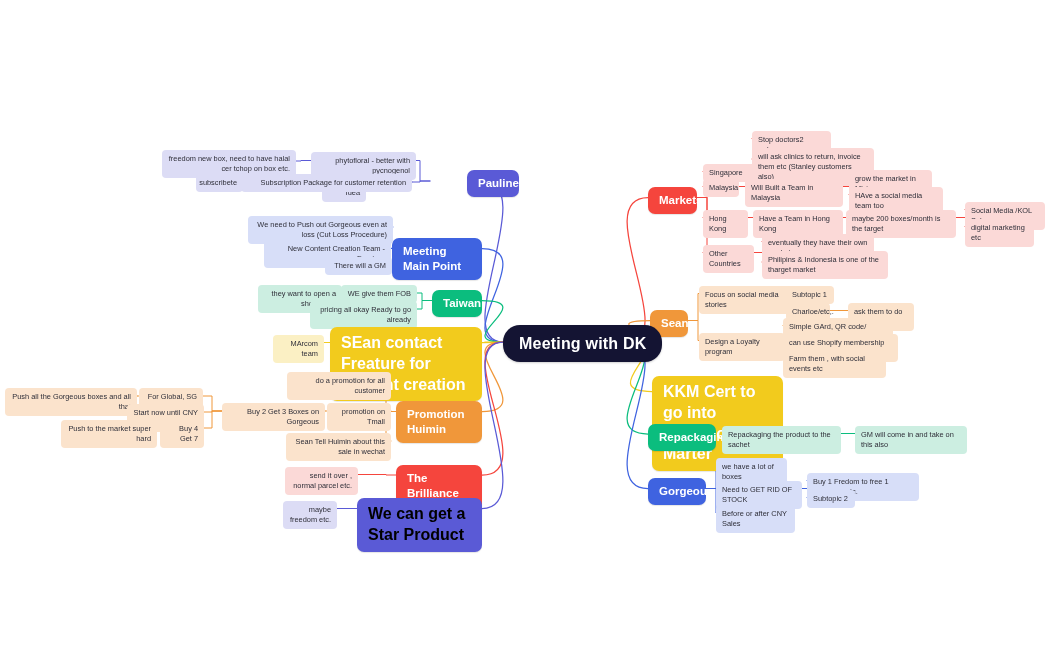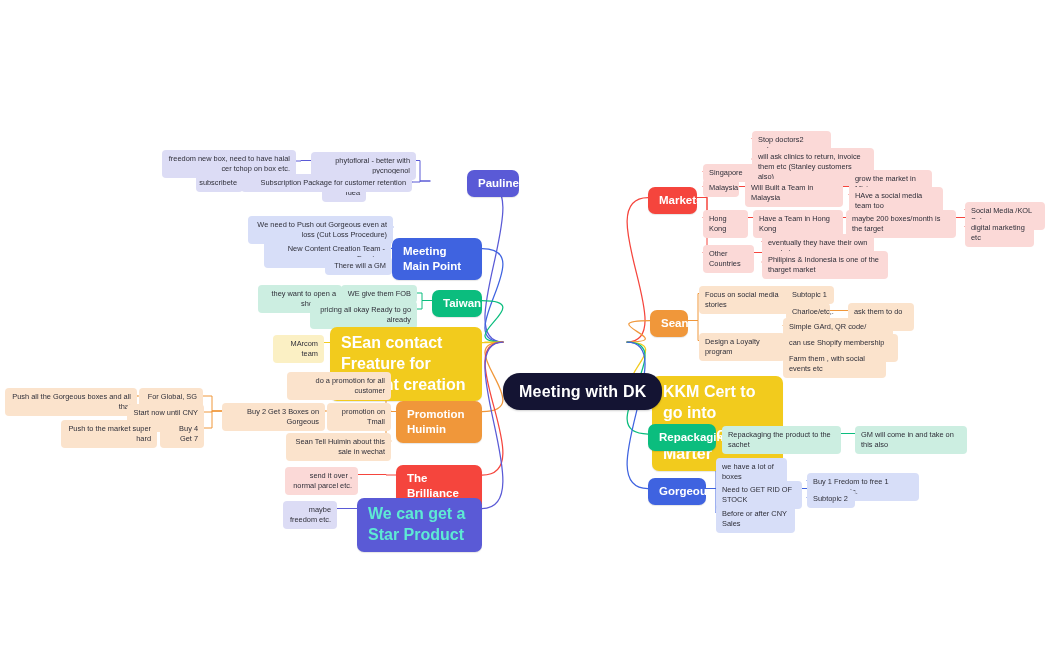--- a/index.html
+++ b/index.html
@@ -12,21 +12,20 @@
   #canvas{position:relative;width:1050px;height:650px;}
   #wires{position:absolute;left:0;top:0;width:1050px;height:650px;pointer-events:none;}
 
   .node{position:absolute;box-sizing:border-box;border-radius:6px;white-space:pre-line;}
 
   
   .root{
     background:#141433;color:#ffffff;font-size:16px;font-weight:700;
     padding:9px 16px;border-radius:17px;letter-spacing:.2px;line-height:1.2;
     box-shadow:0 1px 2px rgba(0,0,0,.18);
-    margin-top:48px;
   }
   
   .lvl1{
     color:#ffffff;font-size:11.5px;font-weight:700;padding:6px 11px;
     border-radius:7px;line-height:1.3;box-shadow:0 1px 1px rgba(0,0,0,.10);
   }
   .lvl1.wide{font-size:16px;}
   
   .chip{
     font-size:7.4px;font-weight:400;padding:4px 6px;border-radius:4px;
@@ -126,21 +125,21 @@
       <div class="node chip" style="left: 327px; top: 403px; width: 64px; min-height: 16px; background: rgb(251, 227, 204); display: flex; align-items: center; justify-content: flex-end;"><span style="text-align: right;">promotion on Tmall</span></div>
       <div class="node chip" style="left: 222px; top: 403px; width: 103px; min-height: 16px; background: rgb(251, 227, 204); display: flex; align-items: center; justify-content: flex-end;"><span style="text-align: right;">Buy 2 Get 3 Boxes on Gorgeous</span></div>
       <div class="node chip" style="left: 139px; top: 388px; width: 64px; min-height: 16px; background: rgb(251, 227, 204); display: flex; align-items: center; justify-content: flex-end;"><span style="text-align: right;">For Global, SG , M'sia</span></div>
       <div class="node chip" style="left: 5px; top: 388px; width: 132px; min-height: 16px; background: rgb(251, 227, 204); display: flex; align-items: center; justify-content: flex-end;"><span style="text-align: right;">Push all the Gorgeous boxes and all that</span></div>
       <div class="node chip" style="left: 127px; top: 404px; width: 77px; min-height: 16px; background: rgb(251, 227, 204); display: flex; align-items: center; justify-content: flex-end;"><span style="text-align: right;">Start now until CNY End</span></div>
       <div class="node chip" style="left: 160px; top: 420px; width: 44px; min-height: 16px; background: rgb(251, 227, 204); display: flex; align-items: center; justify-content: flex-end;"><span style="text-align: right;">Buy 4 Get 7</span></div>
       <div class="node chip" style="left: 61px; top: 420px; width: 96px; min-height: 16px; background: rgb(251, 227, 204); display: flex; align-items: center; justify-content: flex-end;"><span style="text-align: right;">Push to the market super hard</span></div>
       <div class="node chip" style="left: 286px; top: 433px; width: 105px; min-height: 16px; background: rgb(251, 227, 204); display: flex; align-items: center; justify-content: flex-end;"><span style="text-align: right;">Sean Tell Huimin about this sale in wechat</span></div>
       <div class="node lvl1" style="left: 396px; top: 465px; width: 86px; min-height: 20px; background: rgb(245, 69, 61); color: rgb(255, 255, 255); display: flex; align-items: center;"><span>The Brilliance one</span></div>
       <div class="node chip" style="left: 285px; top: 467px; width: 73px; min-height: 15px; background: rgb(251, 217, 215); display: flex; align-items: center; justify-content: flex-end;"><span style="text-align: right;">send it over , normal parcel etc.</span></div>
-      <div class="node lvl1 wide" style="left: 357px; top: 498px; width: 125px; min-height: 21px; background: rgb(90, 90, 214); color: #5eead4; display: flex; align-items: center;"><span>We can get a Star Product</span></div>
+      <div class="node lvl1 wide" style="left: 357px; top: 498px; width: 125px; min-height: 21px; background: rgb(90, 90, 214); color: #000000; display: flex; align-items: center;"><span>We can get a Star Product</span></div>
       <div class="node chip" style="left: 283px; top: 501px; width: 54px; min-height: 15px; background: rgb(220, 220, 245); display: flex; align-items: center; justify-content: flex-end;"><span style="text-align: right;">maybe freedom etc.</span></div>
       <div class="node lvl1" style="left: 648px; top: 187px; width: 49px; min-height: 21px; background: rgb(245, 69, 61); color: rgb(255, 255, 255); display: flex; align-items: center;"><span>Markets</span></div>
       <div class="node chip" style="left: 703px; top: 164px; width: 58px; min-height: 15px; background: rgb(251, 217, 215); display: flex; align-items: center;"><span>Singapore</span></div>
       <div class="node chip" style="left: 752px; top: 131px; width: 79px; min-height: 15px; background: rgb(251, 217, 215); display: flex; align-items: center;"><span>Stop doctors2 orders</span></div>
       <div class="node chip" style="left: 752px; top: 148px; width: 122px; min-height: 22px; background: rgb(251, 217, 215); display: flex; align-items: center;"><span>will ask clinics to return, invoice them etc (Stanley customers also)</span></div>
       <div class="node chip" style="left: 703px; top: 179px; width: 36px; min-height: 15px; background: rgb(251, 217, 215); display: flex; align-items: center;"><span>Malaysia</span></div>
       <div class="node chip" style="left: 745px; top: 179px; width: 98px; min-height: 15px; background: rgb(251, 217, 215); display: flex; align-items: center;"><span>Will Built a Team in Malaysia</span></div>
       <div class="node chip" style="left: 849px; top: 170px; width: 83px; min-height: 15px; background: rgb(251, 217, 215); display: flex; align-items: center;"><span>grow the market in M'sia</span></div>
       <div class="node chip" style="left: 849px; top: 187px; width: 94px; min-height: 15px; background: rgb(251, 217, 215); display: flex; align-items: center;"><span>HAve a social media team too</span></div>
       <div class="node chip" style="left: 703px; top: 210px; width: 45px; min-height: 15px; background: rgb(251, 217, 215); display: flex; align-items: center;"><span>Hong Kong</span></div>

